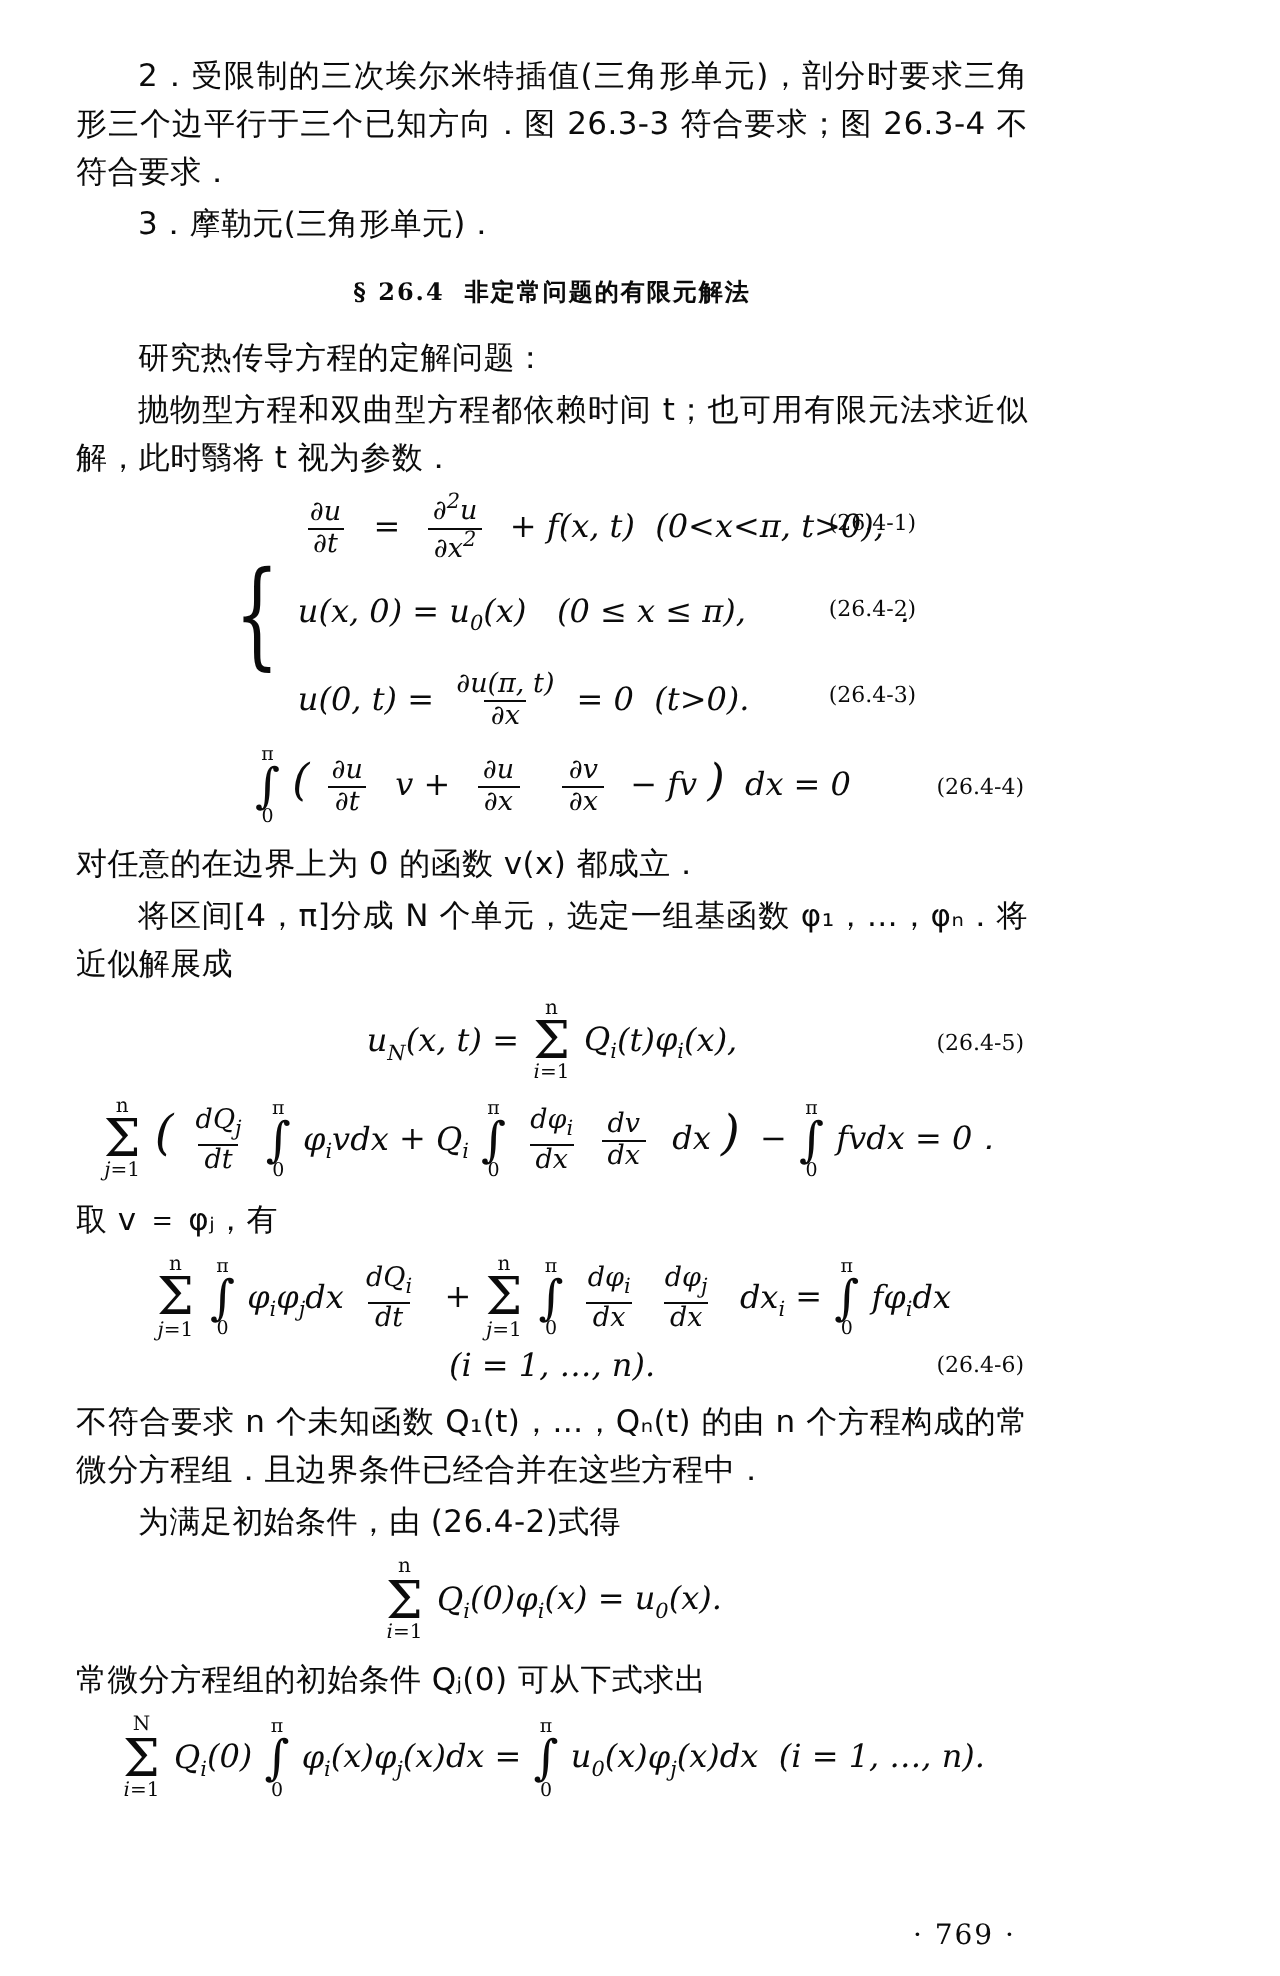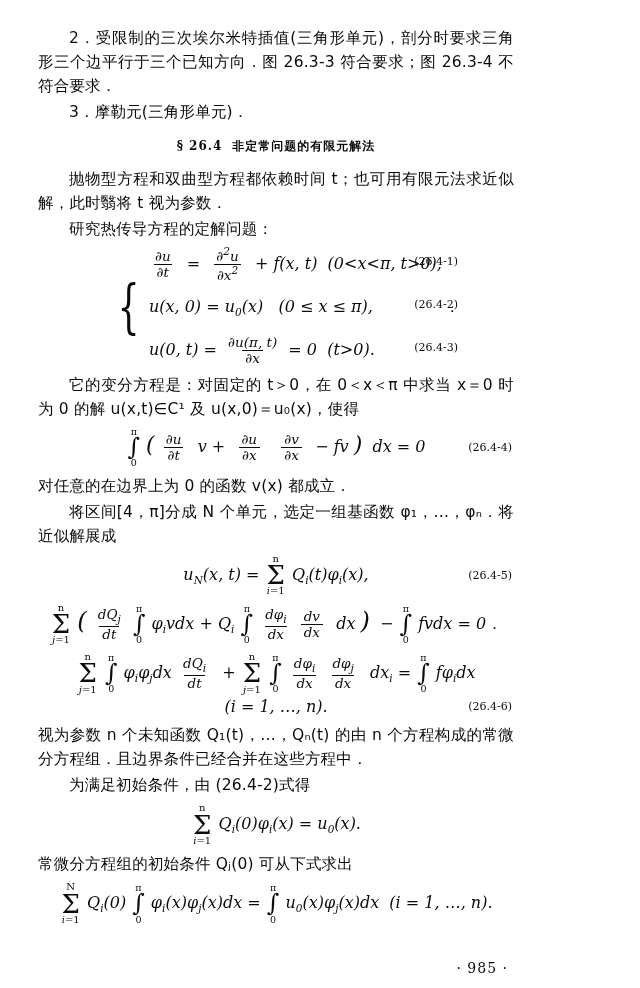--- a/index.html
+++ b/index.html
@@ -122,22 +122,22 @@
 
 <div class="page">
 
   <p class="para indent2 cjk">2．受限制的三次埃尔米特插值(三角形单元)，剖分时要求三角形三个边平行于三个已知方向．图 26.3-3 符合要求；图 26.3-4 不符合要求．</p>
   <p class="para indent2 cjk">3．摩勒元(三角形单元)．</p>
 
   <div class="heading">
     <span class="secnum">§ 26.4</span><span class="cjk">非定常问题的有限元解法</span>
   </div>
 
+  <p class="para indent2 cjk">研究热传导方程的定解问题：</p>
   <p class="para indent2 cjk">抛物型方程和双曲型方程都依赖时间 t；也可用有限元法求近似解，此时翳将 t 视为参数．</p>
-  <p class="para indent2 cjk">研究热传导方程的定解问题：</p>
 
   <div class="eqblock">
     <div class="syslist" style="padding-left:72px;">
       <span class="brace">{</span>
       <div class="syslines">
 
         <div class="sysline">
           <span class="math">
             <span class="frac">
                 <span class="num">∂<i>u</i></span>
@@ -169,23 +169,20 @@
               </span>
             = 0&nbsp;&nbsp;(<i>t</i>&gt;0).
           </span>
           <span class="eqtag">(26.4-3)</span>
         </div>
 
       </div>
     </div>
   </div>
 
-  <p class="para indent2 cjk">
-    <span>它的变分方程是：对固定的 t＞0，在 0＜x＜π 中求当 x＝0 时为 0 的解 u(x,t)∈C¹ 及 u(x,0)＝u₀(x)，使得</span>
-  </p>
 
   <div class="eqblock">
     <div class="eqrow">
       <span class="math">
         <span class="intg">
             <span>π</span>
             <span class="big">∫</span>
             <span>0</span>
           </span>
         <span style="font-size:22px;">(</span>
@@ -268,20 +265,21 @@
         <span class="intg">
             <span>π</span>
             <span class="big">∫</span>
             <span>0</span>
           </span>
         <i>fvdx</i> = 0．
       </span>
     </div>
   </div>
 
+  <p class="para cjk">取 v ＝ φⱼ，有</p>
 
   <div class="eqblock">
     <div class="eqrow">
       <span class="math">
         <span class="sum">
             <span>n</span>
             <span class="big">Σ</span>
             <span><i>j</i>=1</span>
           </span>
         <span class="intg">
@@ -321,21 +319,21 @@
           </span>
         <i>fφ<span class="sub">i</span>dx</i>
       </span>
     </div>
     <div class="eqrow" style="min-height:22px;">
       <span class="math">(i = 1, …, n).</span>
       <span class="eqtag">(26.4-6)</span>
     </div>
   </div>
 
-  <p class="para cjk">视为参数 n 个未知函数 Q₁(t)，…，Qₙ(t) 的由 n 个方程构成的常微分方程组．且边界条件已经合并在这些方程中．</p>
+  <p class="para cjk">不符合要求 n 个未知函数 Q₁(t)，…，Qₙ(t) 的由 n 个方程构成的常微分方程组．且边界条件已经合并在这些方程中．</p>
   <p class="para indent2 cjk">为满足初始条件，由 (26.4-2)式得</p>
 
   <div class="eqblock">
     <div class="eqrow">
       <span class="math">
         <span class="sum">
             <span>n</span>
             <span class="big">Σ</span>
             <span><i>i</i>=1</span>
           </span>
@@ -365,14 +363,14 @@
             <span>π</span>
             <span class="big">∫</span>
             <span>0</span>
           </span>
         <i>u</i><span class="sub">0</span>(<i>x</i>)<i>φ<span class="sub">j</span></i>(<i>x</i>)<i>dx</i>&nbsp;&nbsp;(<i>i</i> = 1, …, <i>n</i>).
       </span>
     </div>
   </div>
 
 
-  <div class="pagenum">· 985 ·</div>
+  <div class="pagenum">· 769 ·</div>
 </div>
 
 </body></html>

